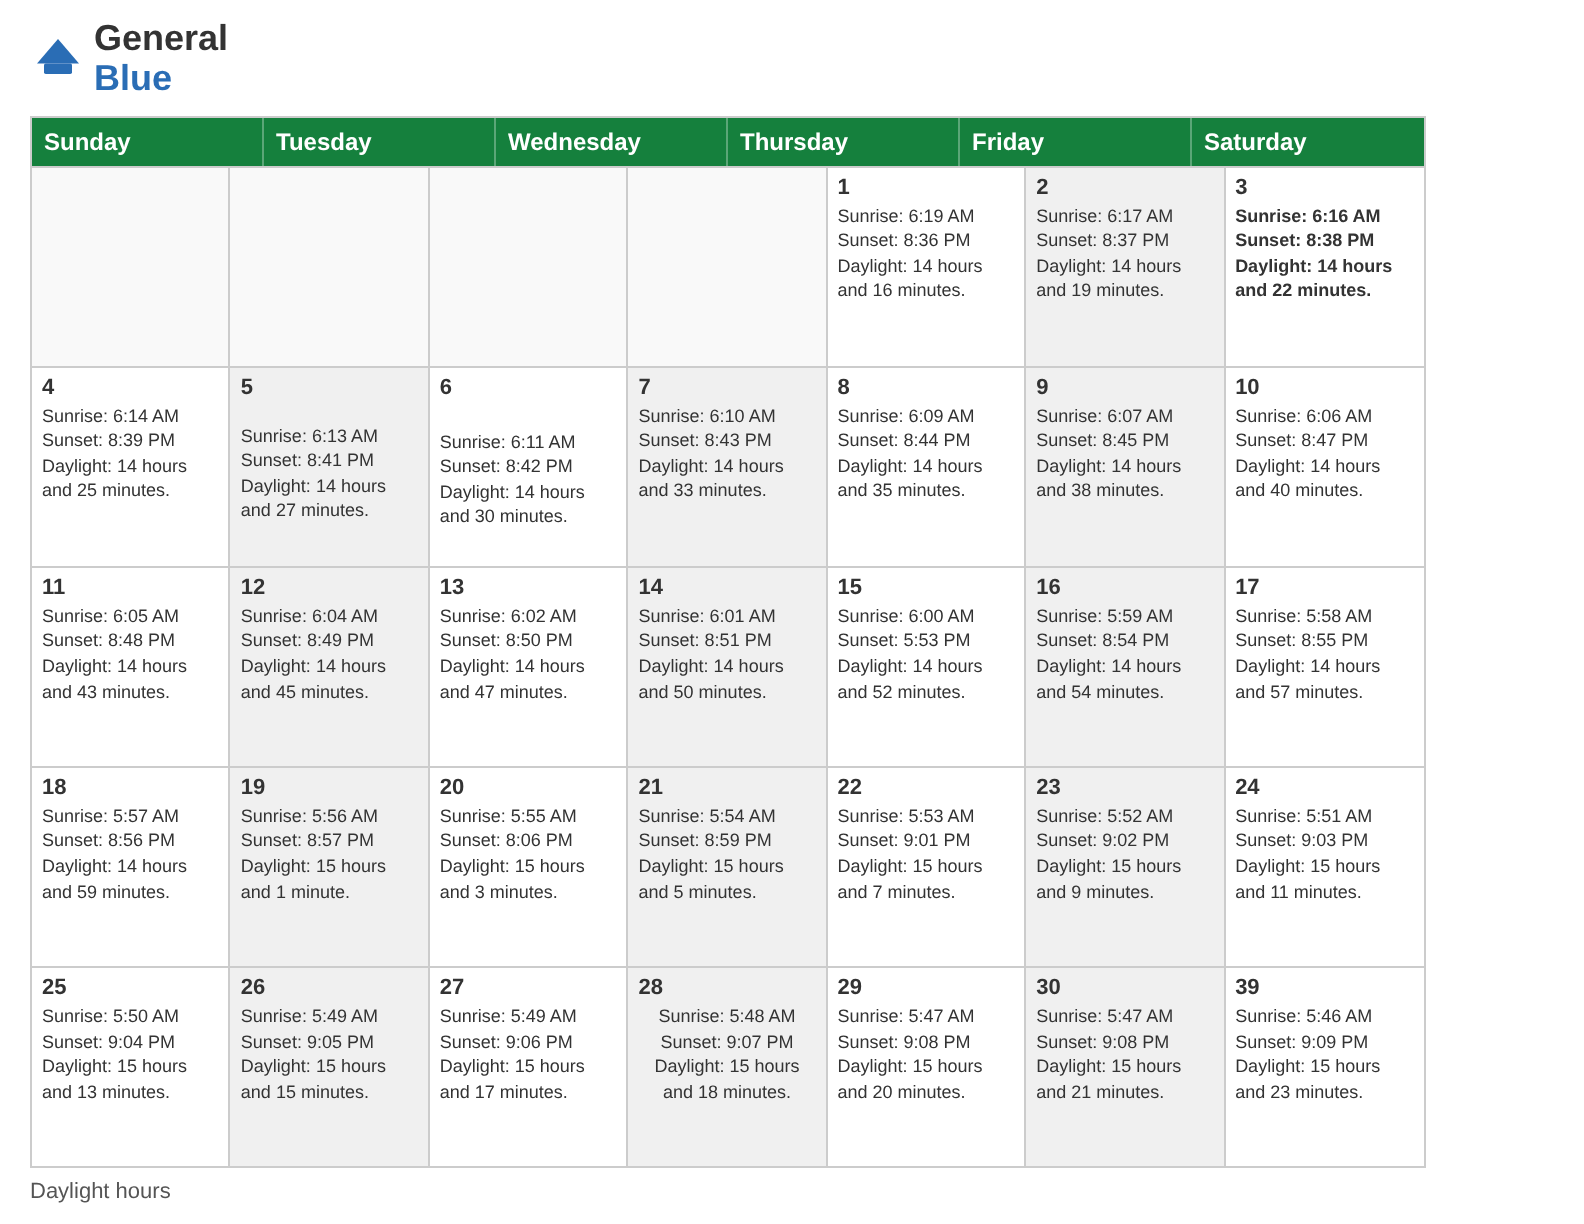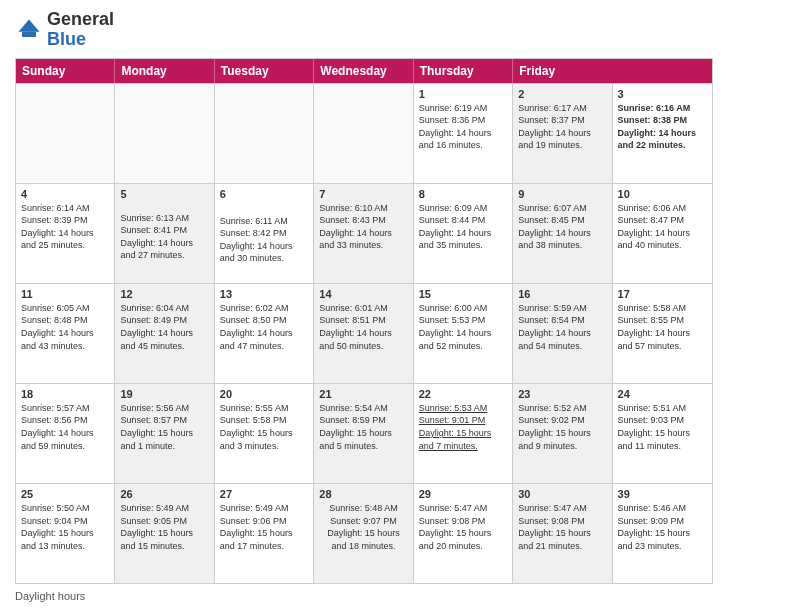--- a/index.html
+++ b/index.html
@@ -52,22 +52,22 @@
       color: #555;
     }
     .calendar {
       flex: 1;
       display: flex;
       flex-direction: column;
       border: 1px solid #ccc;
     }
     .cal-header {
       display: grid;
-      grid-template-columns: repeat(7, 1fr);
-      background: #be185d;
+      grid-template-columns: repeat(6, 1fr);
+      background: #15803d;
     }
     .cal-header-cell {
       color: #fff;
       font-size: 12px;
       font-weight: bold;
       padding: 5px 6px;
       text-align: left;
       border-right: 1px solid rgba(255,255,255,0.3);
     }
     .cal-header-cell:last-child { border-right: none; }
@@ -125,25 +125,25 @@
       <div class="logo-text">
         <span class="logo-general">General</span><br>
         <span class="logo-blue">Blue</span>
       </div>
     </div>
   </div>
 
   <div class="calendar">
     <div class="cal-header" id="cal-header-row">
         <div class="cal-header-cell">Sunday</div>
-        <div class="cal-header-cell">Monday</div>
         <div class="cal-header-cell">Tuesday</div>
         <div class="cal-header-cell">Wednesday</div>
         <div class="cal-header-cell">Thursday</div>
         <div class="cal-header-cell">Friday</div>
+        <div class="cal-header-cell">Saturday</div>
       </div>
     <div class="cal-body" id="cal-body">
         <div class="cal-row">
           <div class="cal-cell empty"></div>
           <div class="cal-cell empty"></div>
           <div class="cal-cell empty"></div>
           <div class="cal-cell empty"></div>
           <div class="cal-cell">
             <span class="day-num">1</span>
             <div class="cell-text" style="white-space: pre-line;">Sunrise: 6:19 AM
@@ -279,34 +279,34 @@
           <div class="cal-cell shaded">
             <span class="day-num">19</span>
             <div class="cell-text" style="white-space: pre-line;">Sunrise: 5:56 AM
 Sunset: 8:57 PM
 Daylight: 15 hours
 and 1 minute.</div>
           </div>
           <div class="cal-cell">
             <span class="day-num">20</span>
             <div class="cell-text" style="white-space: pre-line;">Sunrise: 5:55 AM
-Sunset: 5:58 PM
+Sunset: 8:06 PM
 Daylight: 15 hours
 and 3 minutes.</div>
           </div>
           <div class="cal-cell shaded">
             <span class="day-num">21</span>
             <div class="cell-text" style="white-space: pre-line;">Sunrise: 5:54 AM
 Sunset: 8:59 PM
 Daylight: 15 hours
 and 5 minutes.</div>
           </div>
           <div class="cal-cell">
             <span class="day-num">22</span>
-            <div class="cell-text" style="white-space: pre-line; text-decoration: underline;">Sunrise: 5:53 AM
+            <div class="cell-text" style="white-space: pre-line;">Sunrise: 5:53 AM
 Sunset: 9:01 PM
 Daylight: 15 hours
 and 7 minutes.</div>
           </div>
           <div class="cal-cell shaded">
             <span class="day-num">23</span>
             <div class="cell-text" style="white-space: pre-line;">Sunrise: 5:52 AM
 Sunset: 9:02 PM
 Daylight: 15 hours
 and 9 minutes.</div>

